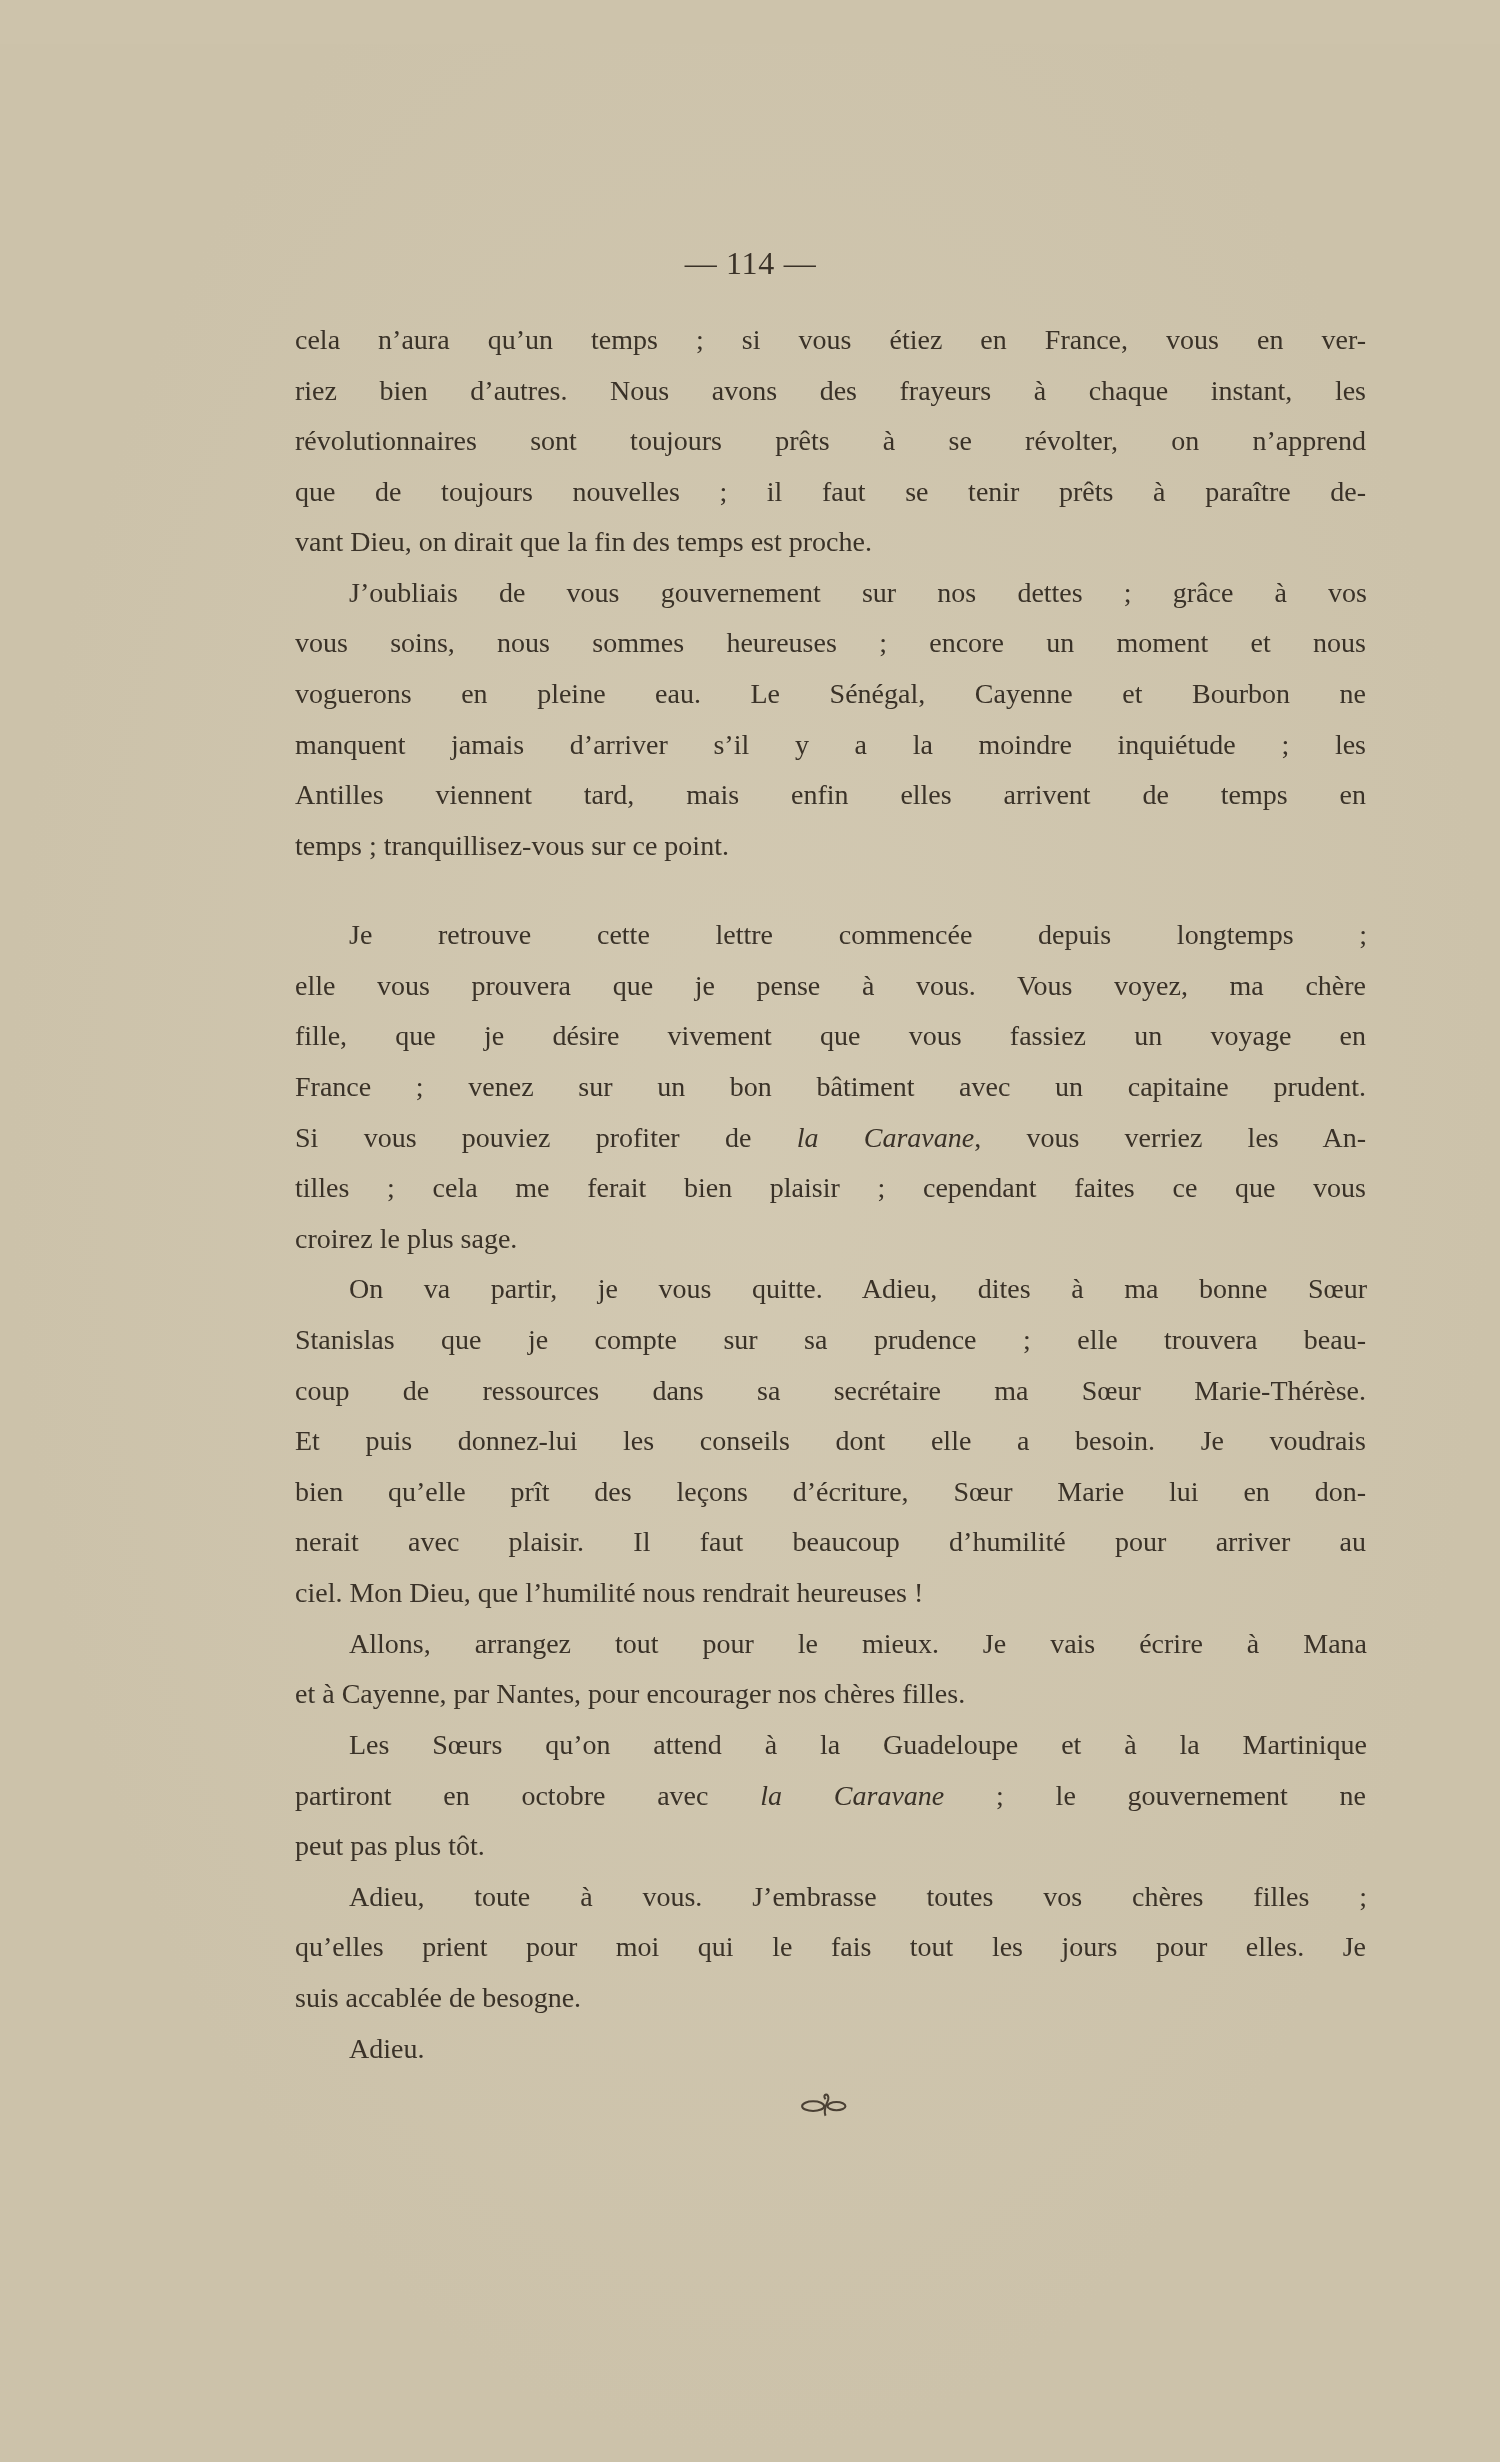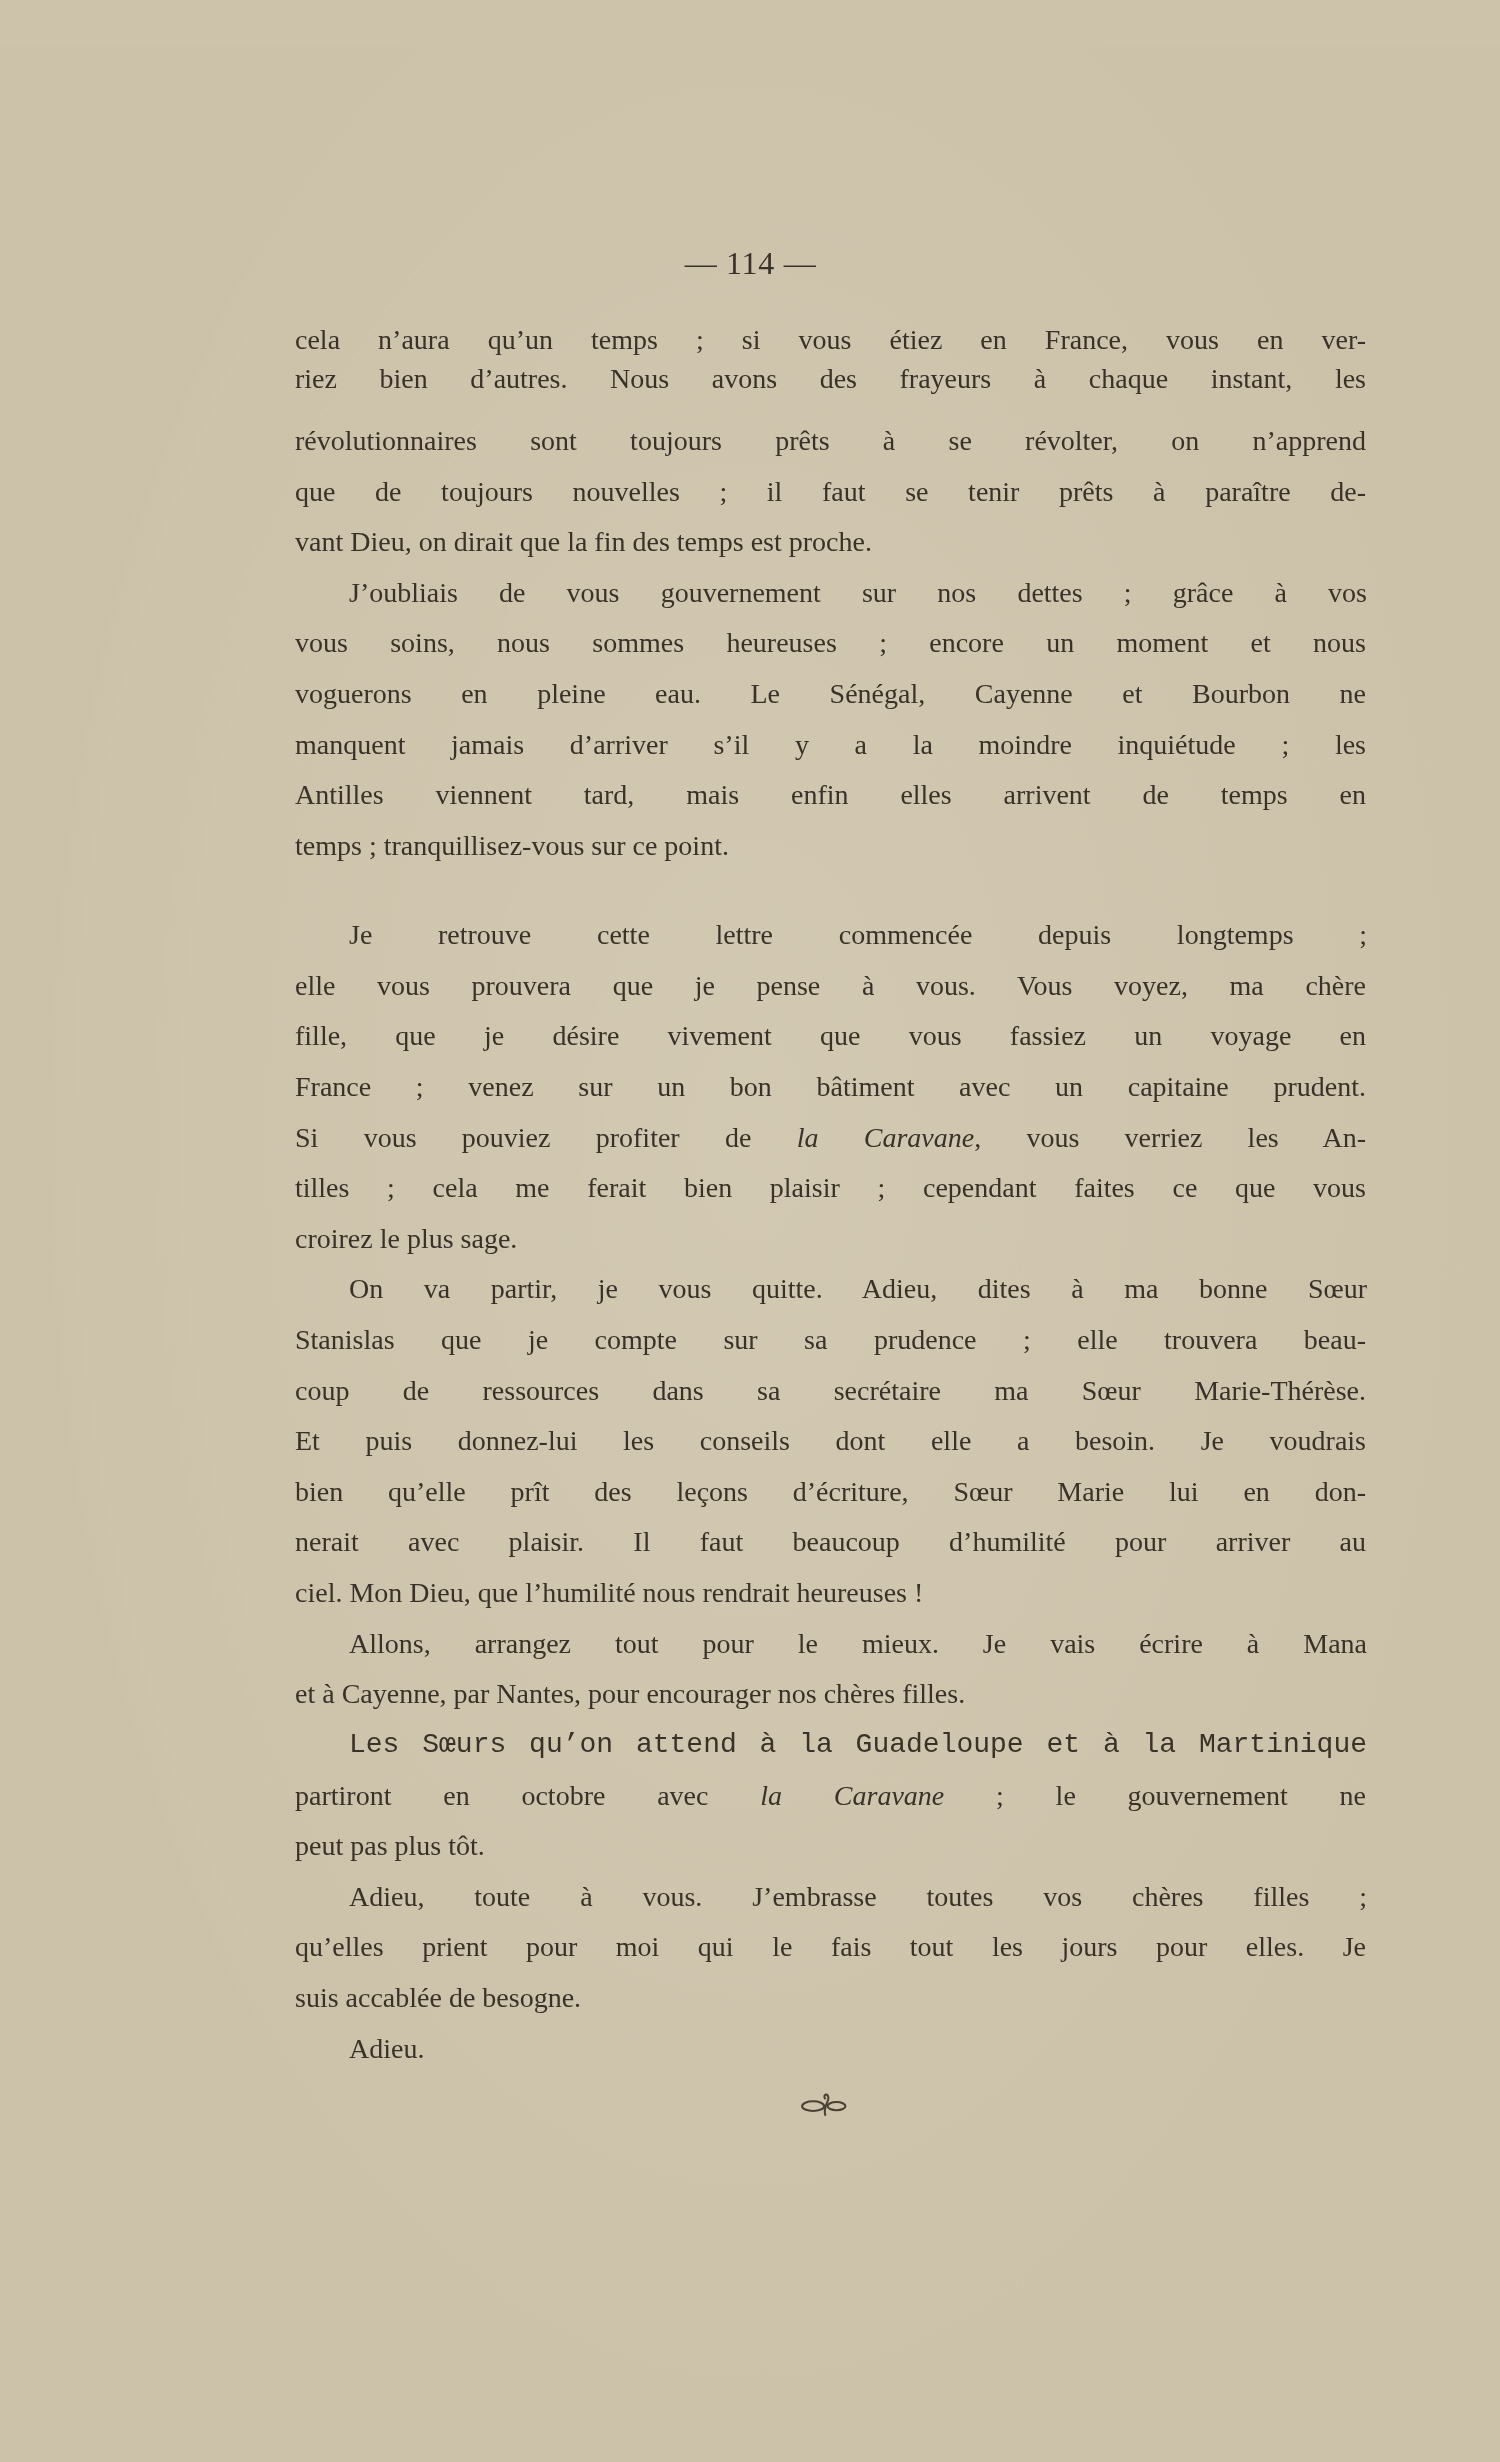--- a/index.html
+++ b/index.html
@@ -33,21 +33,21 @@
     position: absolute; top: 2047px; left: 798px; width: 55px; height: 27.5px;
   }
 </style>
 </head>
 <body>
 
 <div class="page">
   <div class="folio">— 114 —</div>
   <div id="text-body">
       <div class="line" style="top: 275px;">cela n’aura qu’un temps ; si vous étiez en France, vous en ver-</div>
-      <div class="line" style="top: 314px;">riez bien d’autres. Nous avons des frayeurs à chaque instant, les</div>
+      <div class="line" style="top: 326px;">riez bien d’autres. Nous avons des frayeurs à chaque instant, les</div>
       <div class="line" style="top: 376px;">révolutionnaires sont toujours prêts à se révolter, on n’apprend</div>
       <div class="line" style="top: 427px;">que de toujours nouvelles ; il faut se tenir prêts à paraître de-</div>
       <div class="line last" style="top: 477px;">vant Dieu, on dirait que la fin des temps est proche.</div>
       <div class="line indent" style="top: 528px;">J’oubliais de vous gouvernement sur nos dettes ; grâce à vos</div>
       <div class="line" style="top: 578px;">vous soins, nous sommes heureuses ; encore un moment et nous</div>
       <div class="line" style="top: 629px;">voguerons en pleine eau. Le Sénégal, Cayenne et Bourbon ne</div>
       <div class="line" style="top: 680px;">manquent jamais d’arriver s’il y a la moindre inquiétude ; les</div>
       <div class="line" style="top: 730px;">Antilles viennent tard, mais enfin elles arrivent de temps en</div>
       <div class="line last" style="top: 781px;">temps ; tranquillisez-vous sur ce point.</div>
       <div class="line indent" style="top: 870px;">Je retrouve cette lettre commencée depuis longtemps ;</div>
@@ -59,21 +59,21 @@
       <div class="line last" style="top: 1174px;">croirez le plus sage.</div>
       <div class="line indent" style="top: 1224px;">On va partir, je vous quitte. Adieu, dites à ma bonne Sœur</div>
       <div class="line" style="top: 1275px;">Stanislas que je compte sur sa prudence ; elle trouvera beau-</div>
       <div class="line" style="top: 1326px;">coup de ressources dans sa secrétaire ma Sœur Marie-Thérèse.</div>
       <div class="line" style="top: 1376px;">Et puis donnez-lui les conseils dont elle a besoin. Je voudrais</div>
       <div class="line" style="top: 1427px;">bien qu’elle prît des leçons d’écriture, Sœur Marie lui en don-</div>
       <div class="line" style="top: 1477px;">nerait avec plaisir. Il faut beaucoup d’humilité pour arriver au</div>
       <div class="line last" style="top: 1528px;">ciel. Mon Dieu, que l’humilité nous rendrait heureuses !</div>
       <div class="line indent" style="top: 1579px;">Allons, arrangez tout pour le mieux. Je vais écrire à Mana</div>
       <div class="line last" style="top: 1629px;">et à Cayenne, par Nantes, pour encourager nos chères filles.</div>
-      <div class="line indent" style="top: 1680px; font-family: Liberation Mono, monospace;">Les Sœurs qu’on attend à la Guadeloupe et à la Martinique</div>
+      <div class="line indent" style="top: 1680px;">Les Sœurs qu’on attend à la Guadeloupe et à la Martinique</div>
       <div class="line" style="top: 1731px;"><span>partiront en octobre avec </span><i>la Caravane</i><span> ; le gouvernement ne</span></div>
       <div class="line last" style="top: 1781px;">peut pas plus tôt.</div>
       <div class="line indent" style="top: 1832px;">Adieu, toute à vous. J’embrasse toutes vos chères filles ;</div>
       <div class="line" style="top: 1882px;">qu’elles prient pour moi qui le fais tout les jours pour elles. Je</div>
       <div class="line last" style="top: 1933px;">suis accablée de besogne.</div>
       <div class="line indent last" style="top: 1984px;">Adieu.</div>
     </div>
   <svg class="ornament" viewBox="0 0 80 40">
     <g fill="none" stroke="#4a4034" stroke-width="3">
       <ellipse cx="22" cy="22" rx="16" ry="7"></ellipse>

